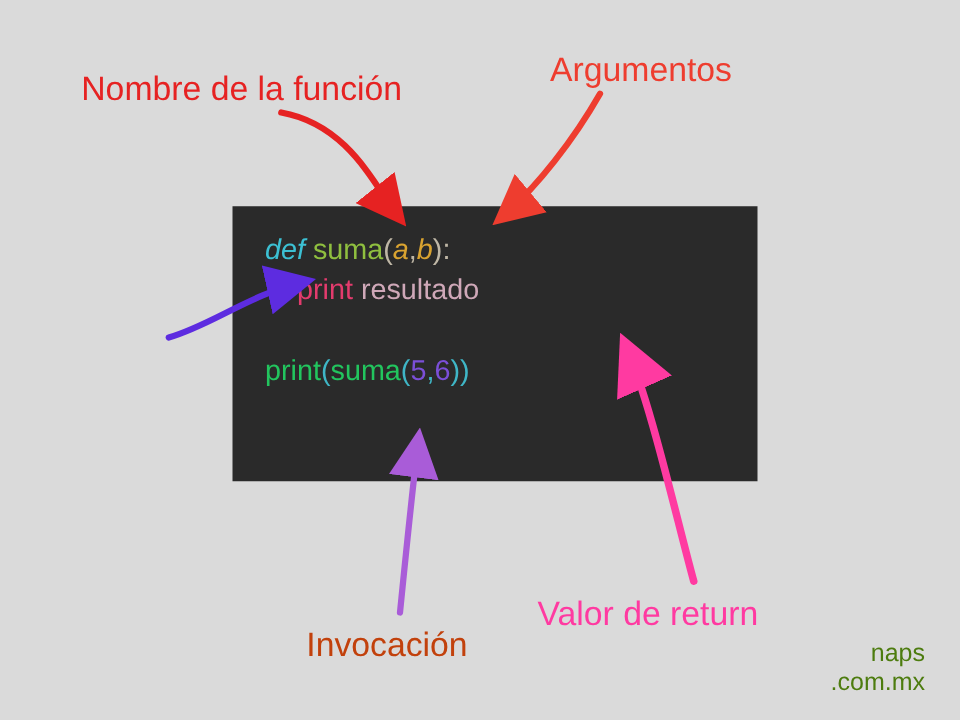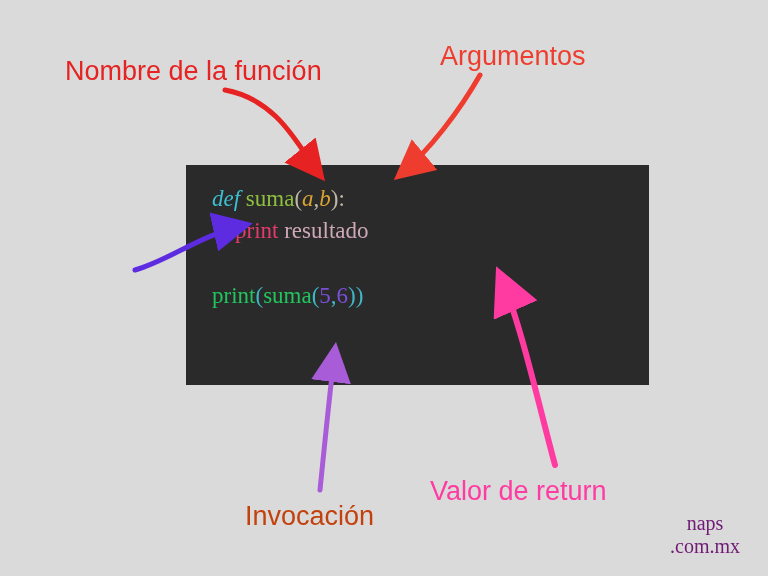--- a/index.html
+++ b/index.html
@@ -3,35 +3,35 @@
 <meta charset="utf-8">
 <style>
   html,body{margin:0;padding:0;width:768px;height:576px;background:#dadada;font-family:Arial,Helvetica,sans-serif;overflow:hidden}
   .stage{position:relative;width:768px;height:576px}
   .label{position:absolute;font-size:27px;line-height:1.25;white-space:pre;text-align:left}
   .label.red{color:#e62222}
   .label.redorange{color:#ee3d2f}
   .label.purple{color:#5d2ce0}
   .label.magenta{color:#ff3aa1}
   .label.violet{color:#c2410c}
-  .code-box{position:absolute;left:186px;top:165px;width:463px;height:220px;background:#2a2a2a;padding:18px 0 0 26px;box-sizing:border-box;font-family:Liberation Serif, serif;font-size:23px;line-height:1.4}
+  .code-box{position:absolute;left:186px;top:165px;width:420px;height:220px;background:#2a2a2a;padding:18px 0 0 26px;box-sizing:border-box;font-family:Liberation Sans, sans-serif;font-size:23px;line-height:1.4}
   .code-line{white-space:pre}
   .tok-def{color:#3cc0d3;font-style:italic}
   .tok-fn{color:#8fbf3f}
   .tok-arg{color:#d9a330;font-style:italic}
   .tok-var{color:#cfa8b8}
   .tok-op{color:#e33b6d}
   .tok-expr{color:#bfb7a6}
   .tok-kw{color:#e33b6d}
   .tok-call{color:#22c55e}
   .tok-num{color:#7b4fd8}
   .tok-punct{color:#bfb7a6}
   .tok-punct2{color:#3fb6c6}
   svg.arrows{position:absolute;left:0;top:0;width:768px;height:576px;pointer-events:none}
-  .watermark{position:absolute;right:28px;bottom:18px;color:#701a75;font-size:20px;line-height:1.15;text-align:center;font-family:Liberation Serif, serif}
+  .watermark{position:absolute;right:28px;bottom:18px;color:#4d7c0f;font-size:20px;line-height:1.15;text-align:right;font-family:Liberation Sans, sans-serif}
 </style>
 </head>
 <body>
 
 <div class="stage">
 
   <div class="label red" style="left:65px;top:55px">Nombre de la función</div>
   <div class="label redorange" style="left:440px;top:40px">Argumentos</div>
   <div class="label magenta" style="left:430px;top:475px">Valor de return</div>
   <div class="label violet" style="left:245px;top:500px">Invocación</div>

